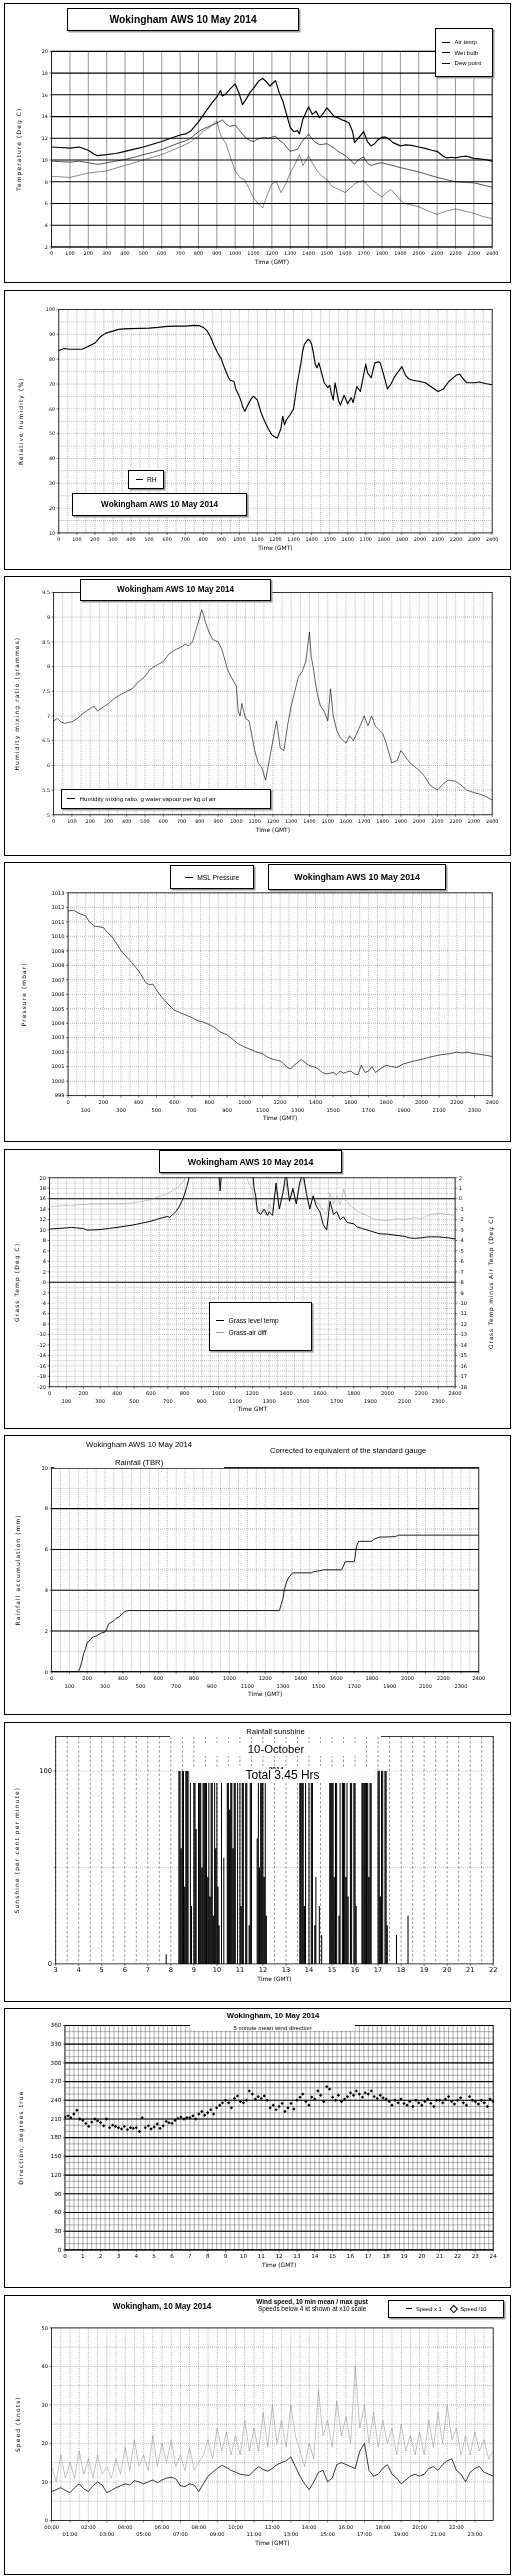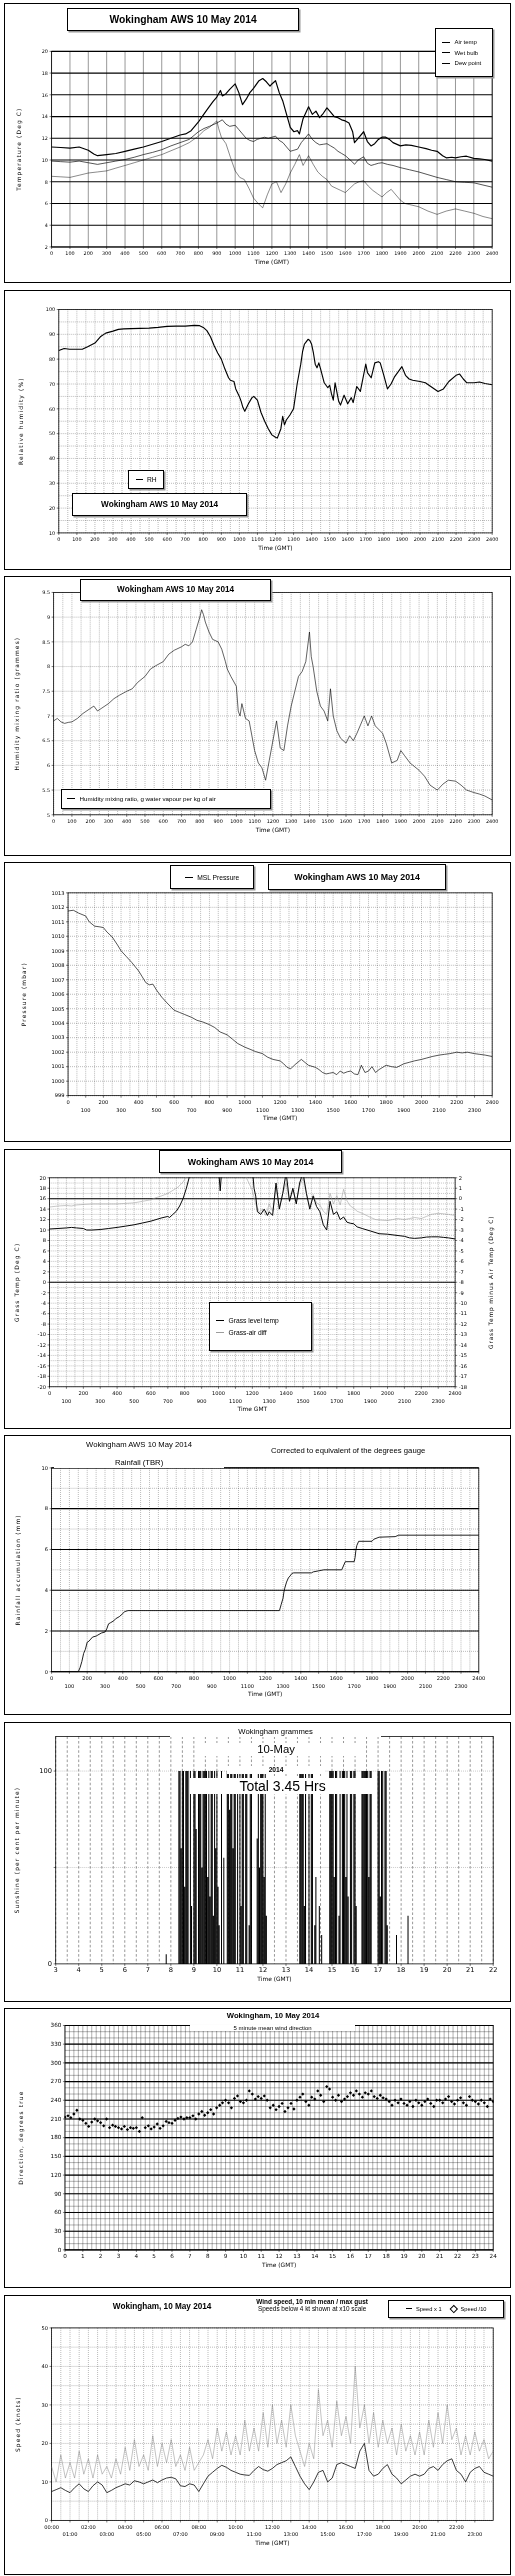--- a/index.html
+++ b/index.html
@@ -1040,21 +1040,21 @@
           <line x1="86.0" y1="62.0" x2="90.0" y2="62.0" stroke="#000" stroke-width="1"></line>
           <text x="83.0" y="65.5" text-anchor="end" font-size="10">10</text>
           <text x="505.0" y="505.0" text-anchor="middle" font-size="11.5">Time (GMT)</text>
           <text x="28" y="260" transform="rotate(-90 28 260)" text-anchor="middle" font-size="11.5" letter-spacing="2.2">Rainfall accumulation (mm)</text>
         </svg>
       </div>
     <div class="wpatch" style="left:49px;top:5.2px;width:170px;font-size:7.7px">
       <div>Wokingham AWS 10 May 2014</div>
       <div style="margin-top:9px">Rainfall (TBR)</div>
     </div>
-    <div class="wpatch" style="left:227px;top:11.3px;width:232px;font-size:7.7px">Corrected to equivalent of the degrees gauge</div>
+    <div class="wpatch" style="left:227px;top:11.3px;width:232px;font-size:7.7px">Corrected to equivalent of the standard gauge</div>
   </div>
 
   <div class="panel" style="top:1722px">
     <div class="chart-area">
         <svg width="507" height="280" viewBox="0 0 984 544" xmlns="http://www.w3.org/2000/svg">
           <rect x="98" y="26" width="850" height="442" fill="#fff"></rect>
           <line x1="98.0" y1="26.0" x2="98.0" y2="468.0" stroke="#000" stroke-width="0.8" stroke-dasharray="5 4"></line>
           <line x1="120.4" y1="26.0" x2="120.4" y2="468.0" stroke="#000" stroke-width="0.8" stroke-dasharray="5 4"></line>
           <line x1="142.7" y1="26.0" x2="142.7" y2="468.0" stroke="#000" stroke-width="0.8" stroke-dasharray="5 4"></line>
           <line x1="165.1" y1="26.0" x2="165.1" y2="468.0" stroke="#000" stroke-width="0.8" stroke-dasharray="5 4"></line>
@@ -1142,24 +1142,24 @@
           <text x="948.0" y="484.0" text-anchor="middle" font-size="13">22</text>
           <line x1="94.0" y1="468.0" x2="98.0" y2="468.0" stroke="#000" stroke-width="1"></line>
           <text x="91.0" y="471.5" text-anchor="end" font-size="13">0</text>
           <line x1="94.0" y1="280.7" x2="98.0" y2="280.7" stroke="#000" stroke-width="1"></line>
           <line x1="94.0" y1="93.4" x2="98.0" y2="93.4" stroke="#000" stroke-width="1"></line>
           <text x="91.0" y="96.9" text-anchor="end" font-size="13">100</text>
           <text x="523.0" y="501.0" text-anchor="middle" font-size="11.5">Time (GMT)</text>
           <text x="26" y="247" transform="rotate(-90 26 247)" text-anchor="middle" font-size="11.5" letter-spacing="2.2">Sunshine (per cent per minute)</text>
         </svg>
       </div>
-    <div class="wpatch" style="left:165px;top:5.2px;width:211px;font-size:7.7px">Wokingham grammes</div>
-    <div class="wpatch" style="left:191px;top:19.6px;width:160px;font-size:11.3px">10-May</div>
+    <div class="wpatch" style="left:165px;top:5.2px;width:211px;font-size:7.7px">Rainfall sunshine</div>
+    <div class="wpatch" style="left:191px;top:19.6px;width:160px;font-size:11.3px">10-October</div>
     <div class="wpatch" style="left:222px;top:43px;width:98px;font-size:6.7px;font-weight:bold">2014</div>
-    <div class="wpatch" style="left:185px;top:55px;width:185px;font-size:14px">Total 3.45 Hrs</div>
+    <div class="wpatch" style="left:185px;top:46px;width:185px;font-size:12px">Total 3.45 Hrs</div>
   </div>
 
   <div class="panel" style="top:2008px">
     <div class="chart-area">
         <svg width="507" height="280" viewBox="0 0 984 544" xmlns="http://www.w3.org/2000/svg">
           <rect x="116" y="32" width="832" height="436" fill="#fff"></rect>
           <line x1="116.0" y1="32.0" x2="116.0" y2="468.0" stroke="#000" stroke-width="0.6"></line>
           <line x1="124.7" y1="32.0" x2="124.7" y2="468.0" stroke="#000" stroke-width="0.6"></line>
           <line x1="133.3" y1="32.0" x2="133.3" y2="468.0" stroke="#000" stroke-width="0.6"></line>
           <line x1="142.0" y1="32.0" x2="142.0" y2="468.0" stroke="#000" stroke-width="0.6"></line>

